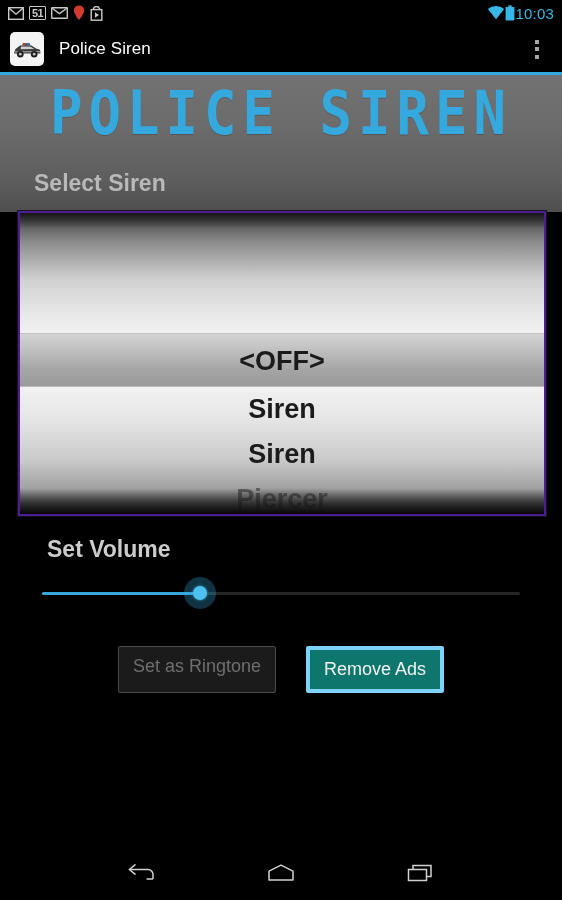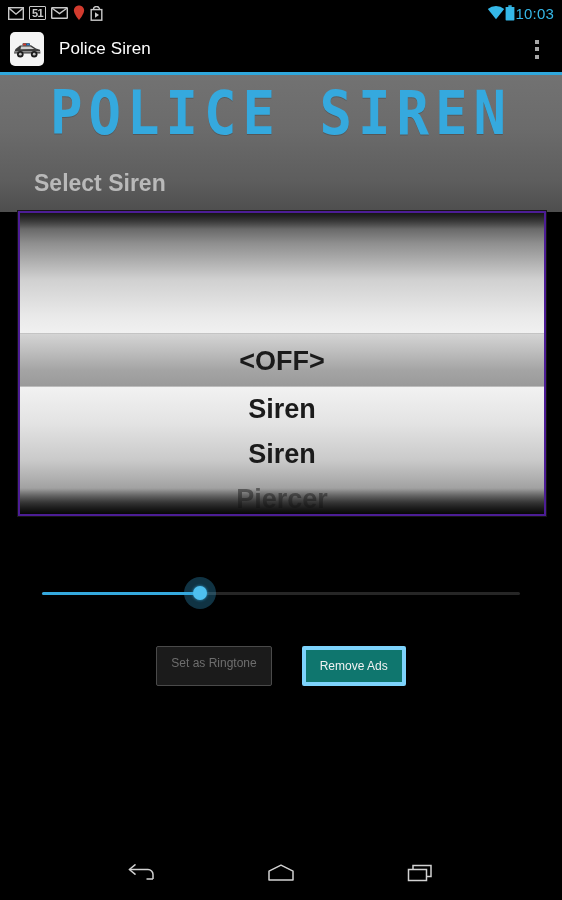--- a/index.html
+++ b/index.html
@@ -139,21 +139,21 @@
     border-radius:50%; background:#4ec0ef;
     box-shadow:0 0 3px rgba(53,169,222,0.9);
   }
 
   
   .btnrow {
     position:absolute; top:646px; left:0; width:562px;
     display:flex; justify-content:center; gap:30px;
   }
   .btn {
-    font-size:12px; padding:9px 14px; border-radius:2px;
+    font-size:18px; padding:9px 14px; border-radius:2px;
     font-family:"Liberation Sans", sans-serif;
   }
   .btn-disabled {
     background:#1b1b1b; border:1px solid #4a4a4a; color:#6e6e6e;
     cursor:default;
   }
   .btn-enabled {
     background:#0f766e; border:4px solid #7dd3fc; color:#f2f2f2;
     cursor:pointer;
   }
@@ -238,20 +238,21 @@
         <div class="picker-row selected">&lt;OFF&gt;</div>
         <div class="picker-row">Siren</div>
         <div class="picker-row">Siren</div>
         <div class="picker-row faded">Piercer</div>
       </div>
       <div class="picker-fade-top"></div>
       <div class="picker-fade-bottom"></div>
     </div>
   </div>
 
+  <div class="section-label lbl-volume">Set Volume</div>
   <div class="slider">
     <div class="track-bg"></div>
     <div class="track-fill" id="trackFill" style="width: 157.74px;"></div>
     <div class="thumb-halo" id="thumbHalo" style="left: 141.74px;"></div>
     <div class="thumb" id="thumb" style="left: 150.74px;"></div>
   </div>
 
   <div class="btnrow">
     <div class="btn btn-disabled">Set as Ringtone</div>
     <div class="btn btn-enabled">Remove Ads</div>

